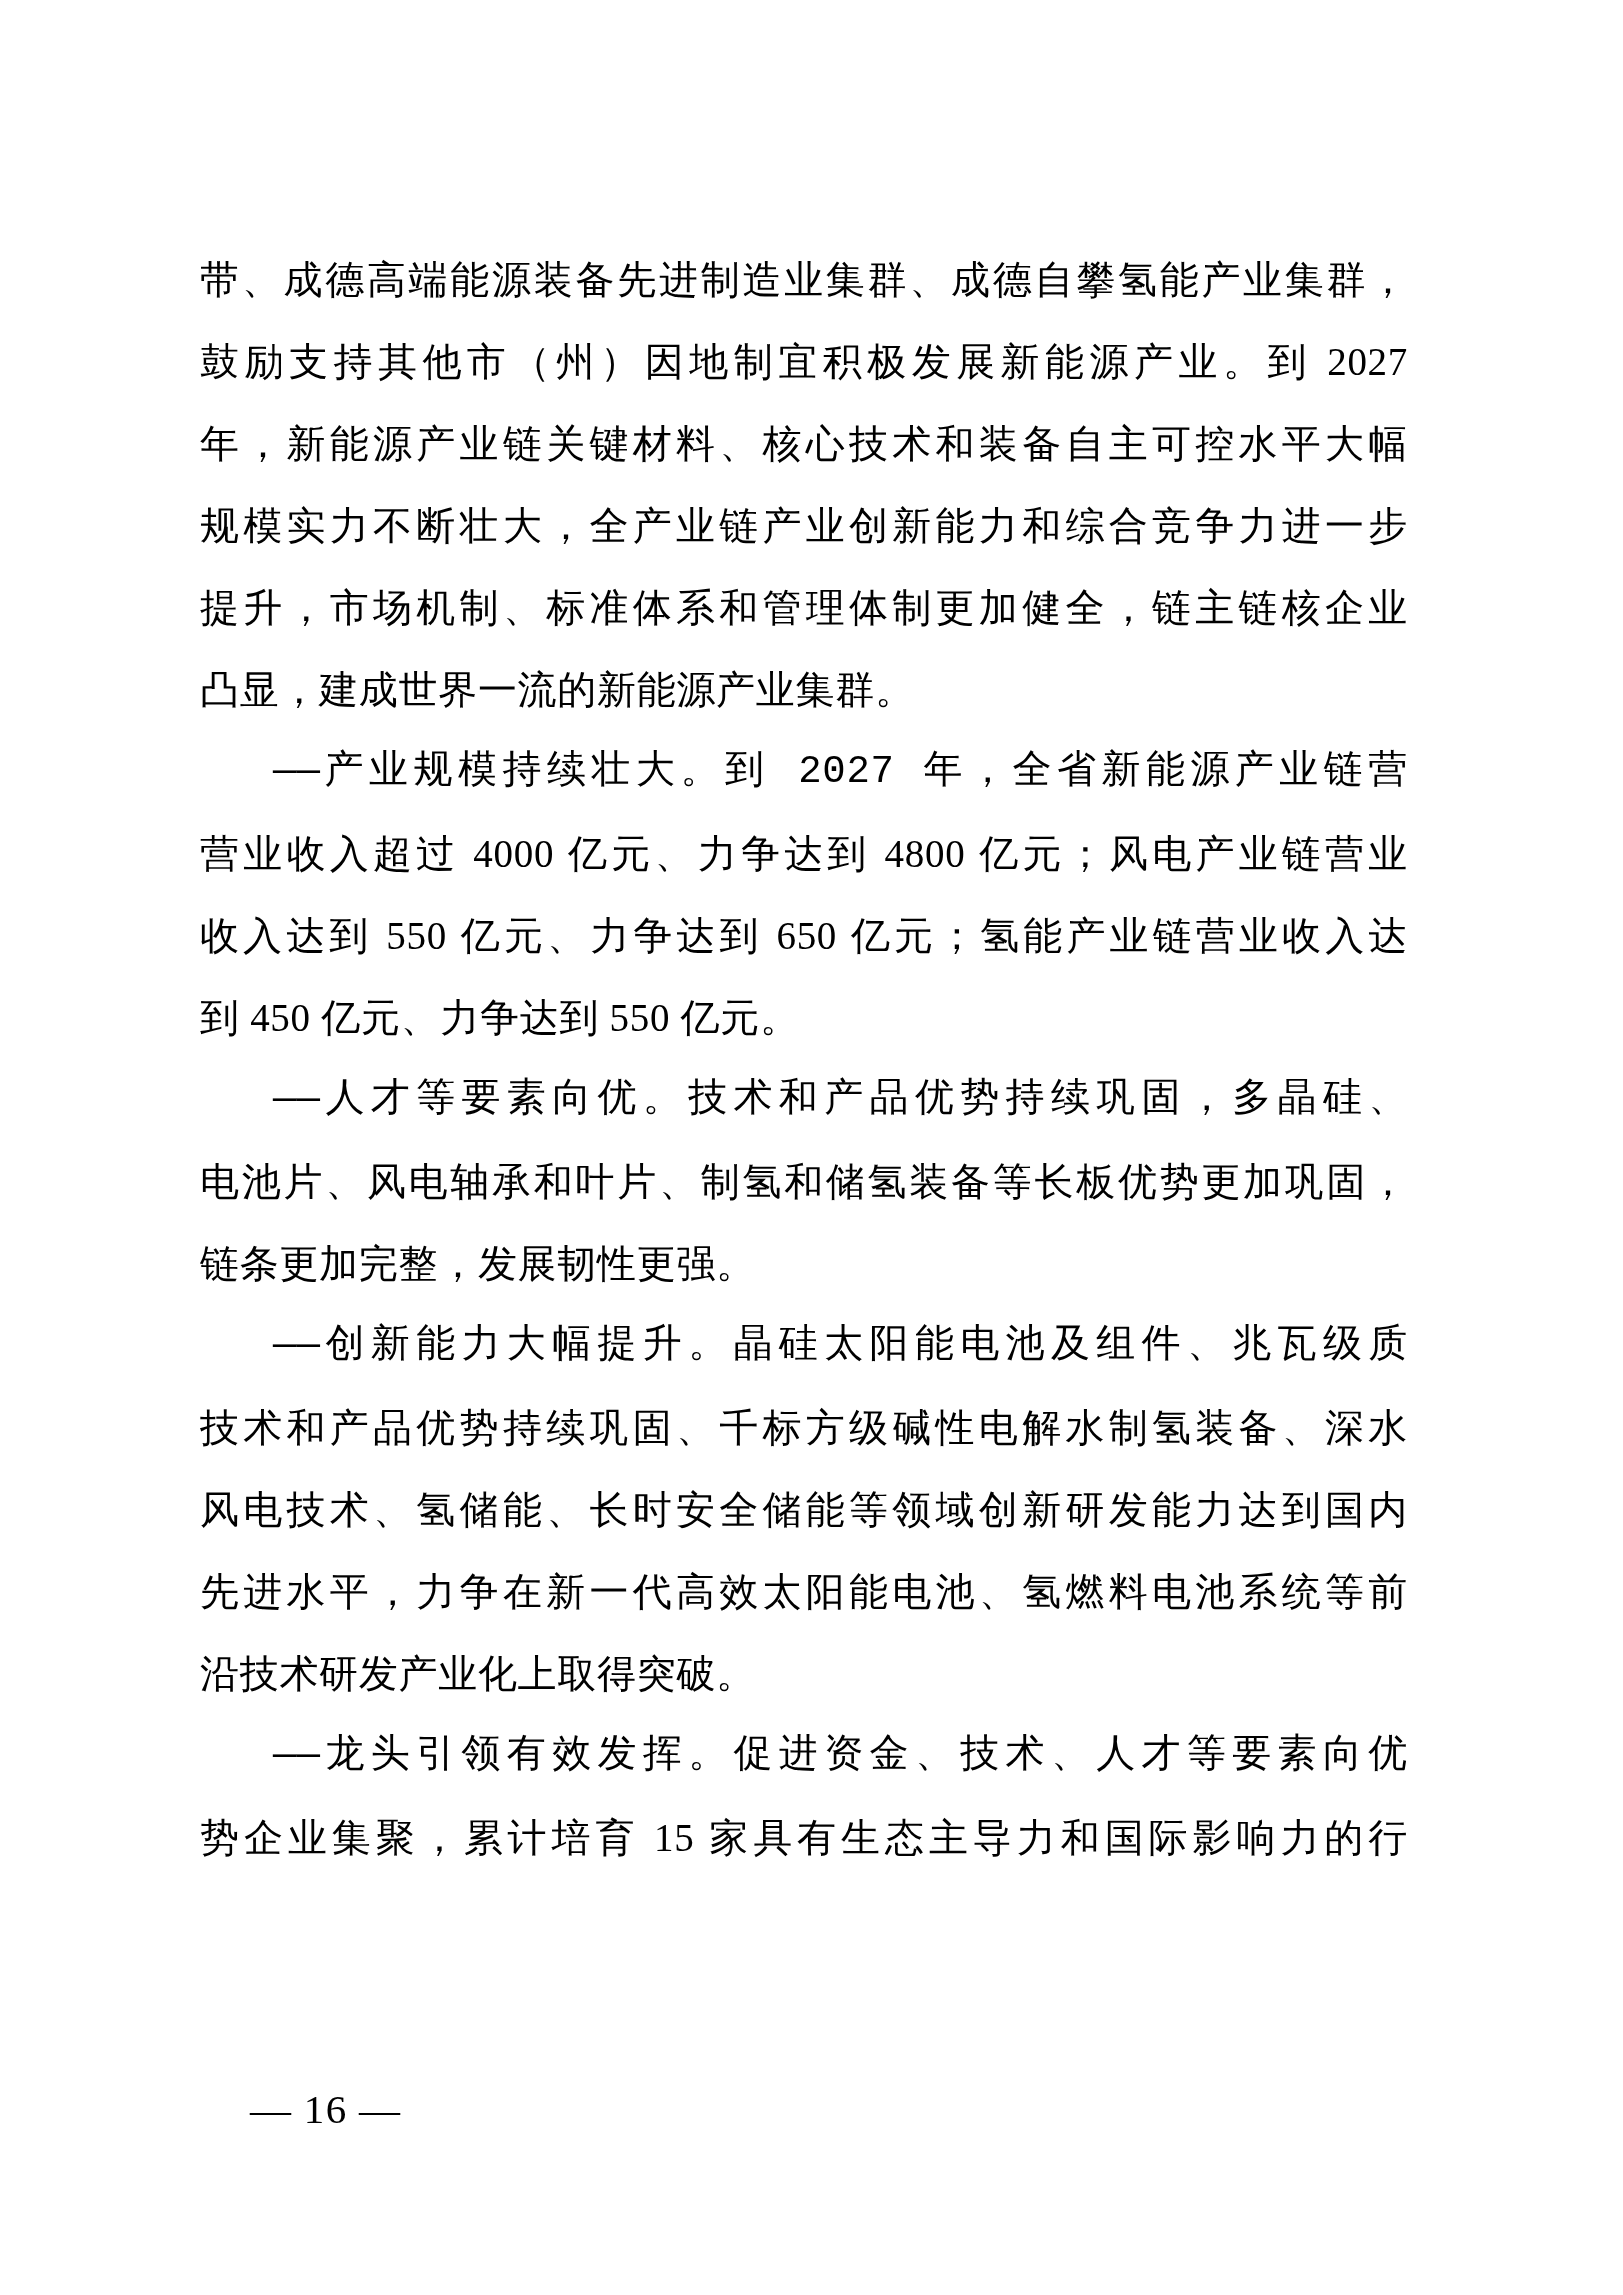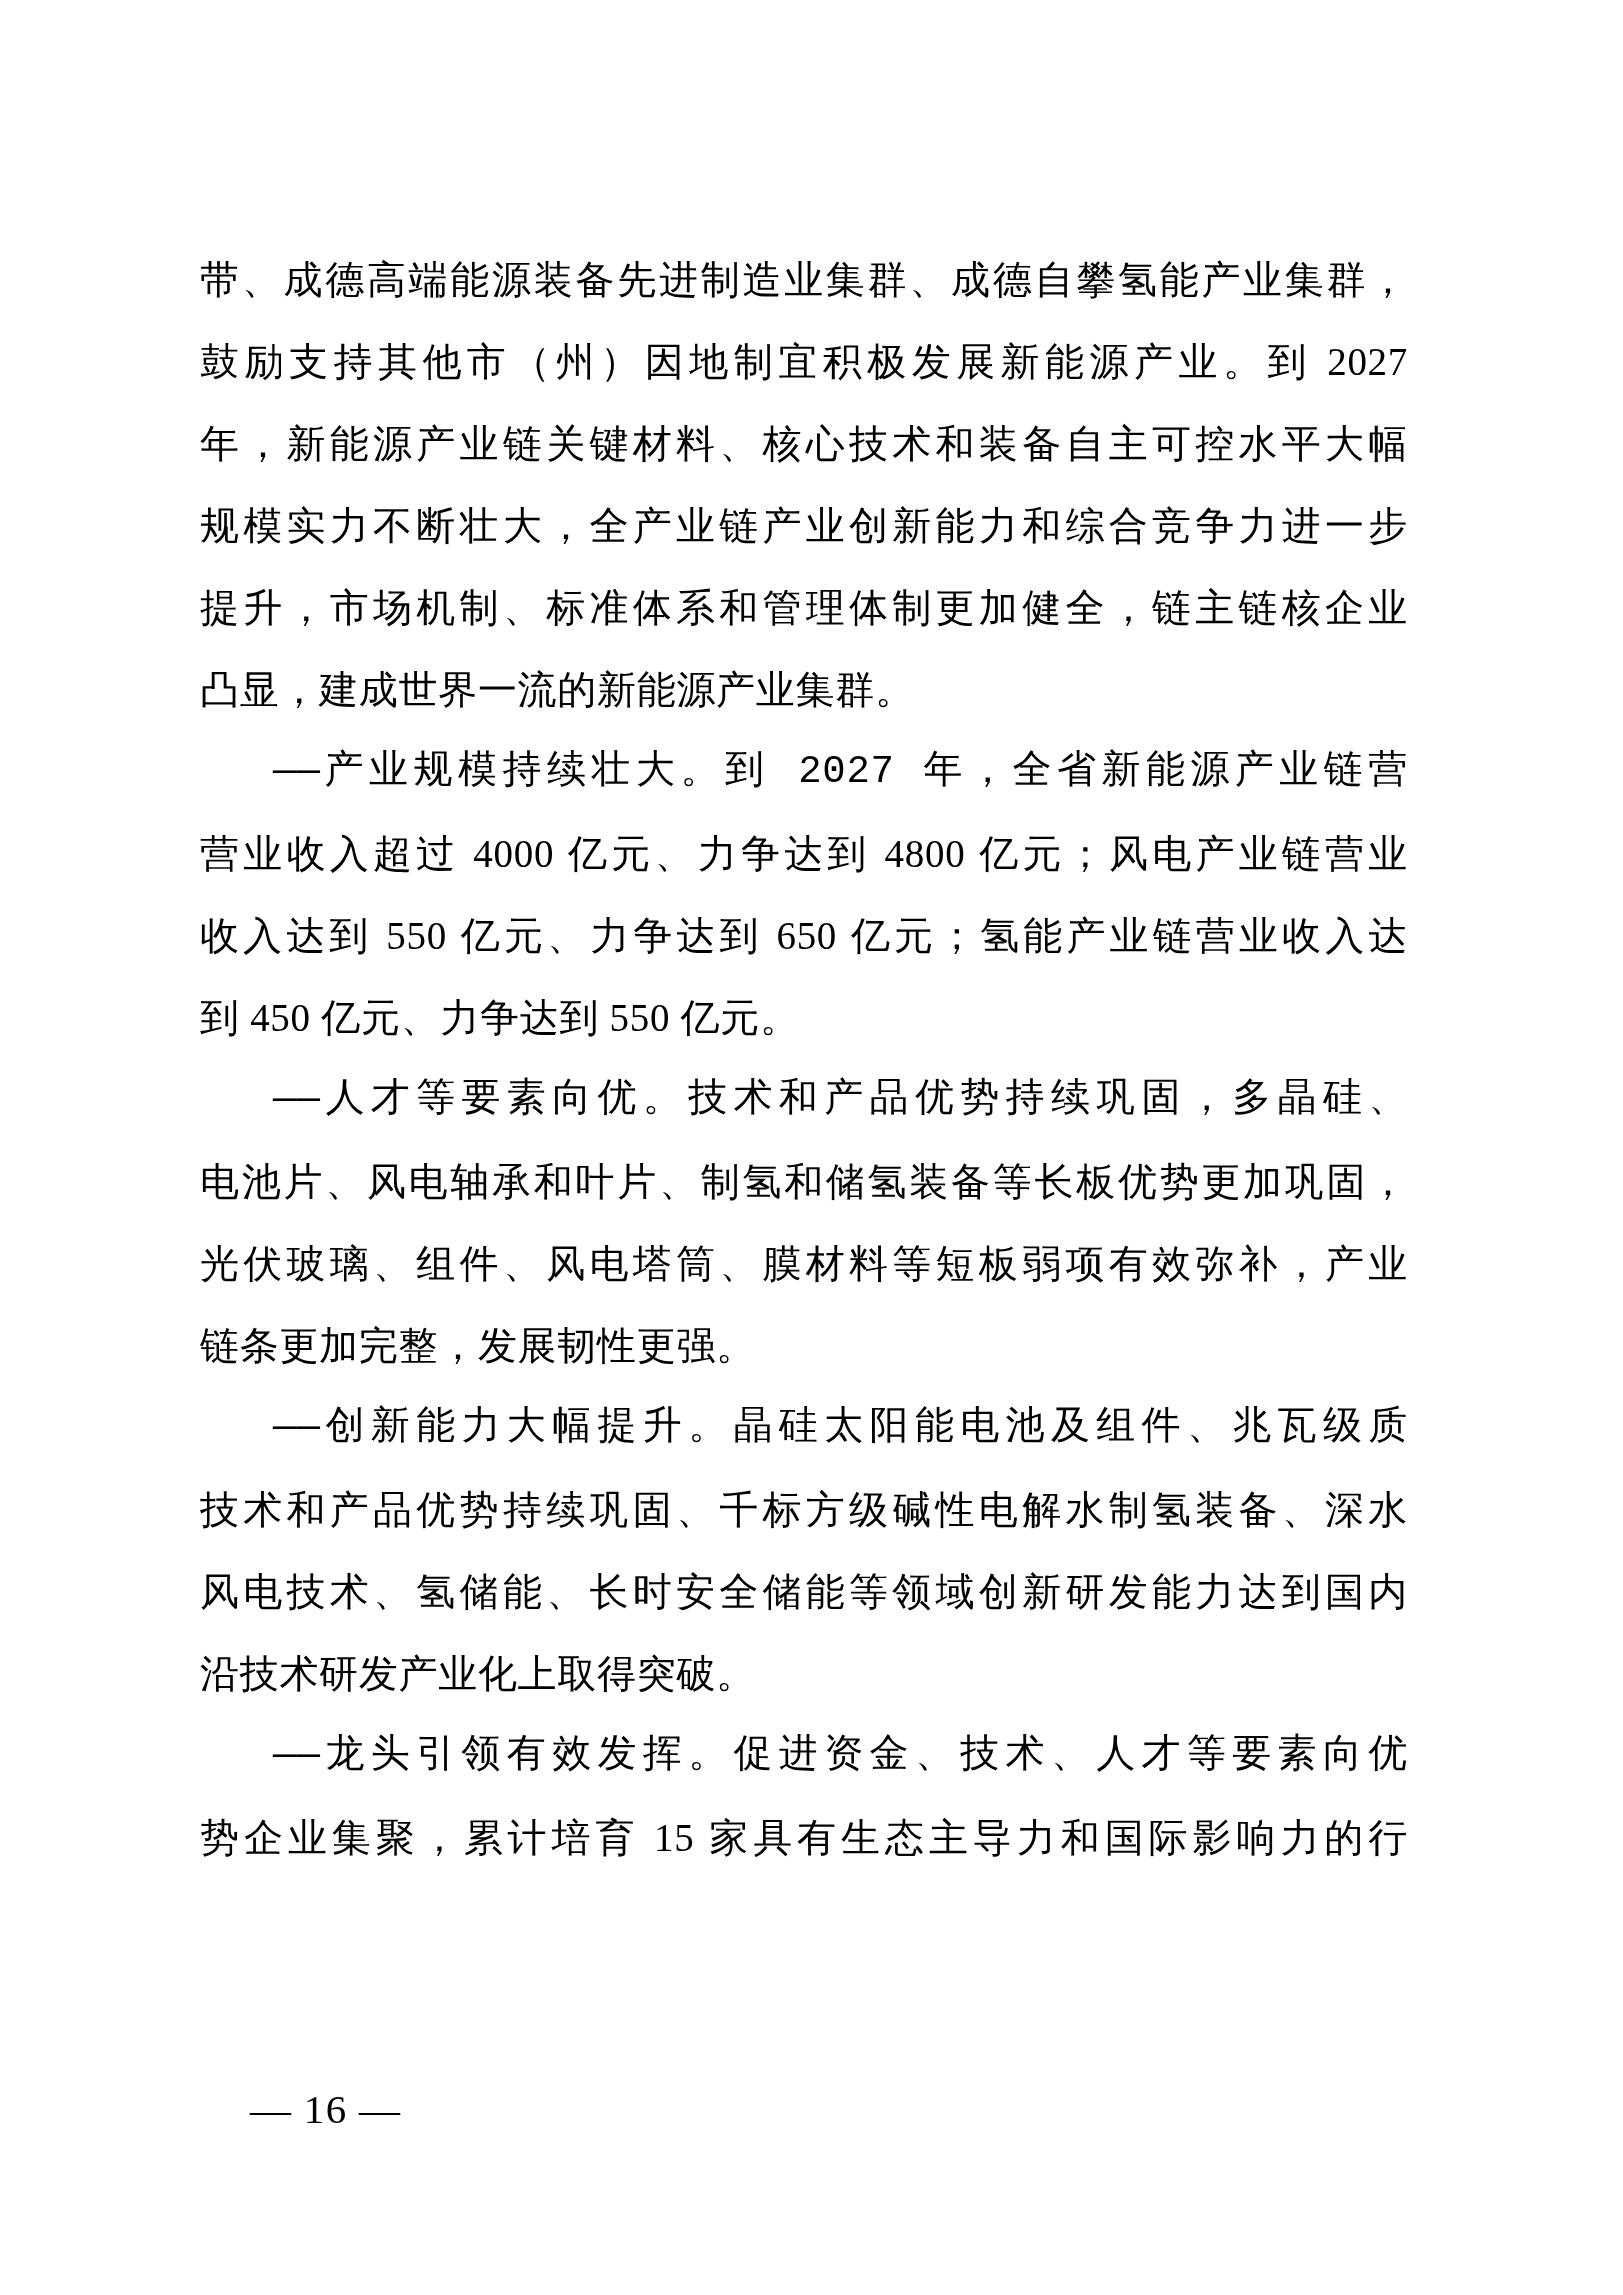--- a/index.html
+++ b/index.html
@@ -74,28 +74,28 @@
     <div class="para">
       <div class="line indent"><span class="em-dash">——</span><span class="lead">产业规模持续壮大。</span><span>到 2027 年，全省新能源产业链营</span></div>
       <div class="line">营业收入超过 4000 亿元、力争达到 4800 亿元；风电产业链营业</div>
       <div class="line">收入达到 550 亿元、力争达到 650 亿元；氢能产业链营业收入达</div>
       <div class="line end">到 450 亿元、力争达到 550 亿元。</div>
     </div>
 
     <div class="para">
       <div class="line indent"><span class="em-dash">——</span><span class="lead">人才等要素向优。</span><span>技术和产品优势持续巩固，多晶硅、</span></div>
       <div class="line">电池片、风电轴承和叶片、制氢和储氢装备等长板优势更加巩固，</div>
-      <div class="line">光伏玻璃、组件、风电塔筒、膜材料等短板弱项有效弥补，产业</div>
       <div class="line end">链条更加完整，发展韧性更强。</div>
     </div>
 
     <div class="para">
       <div class="line indent"><span class="em-dash">——</span><span class="lead">创新能力大幅提升。</span><span>晶硅太阳能电池及组件、兆瓦级质</span></div>
       <div class="line">技术和产品优势持续巩固、千标方级碱性电解水制氢装备、深水</div>
       <div class="line">风电技术、氢储能、长时安全储能等领域创新研发能力达到国内</div>
+      <div class="line">先进水平，力争在新一代高效太阳能电池、氢燃料电池系统等前</div>
       <div class="line end">沿技术研发产业化上取得突破。</div>
     </div>
 
     <div class="para">
       <div class="line indent"><span class="em-dash">——</span><span class="lead">龙头引领有效发挥。</span><span>促进资金、技术、人才等要素向优</span></div>
       <div class="line">势企业集聚，累计培育 15 家具有生态主导力和国际影响力的行</div>
     </div>
 
   </div>
 

